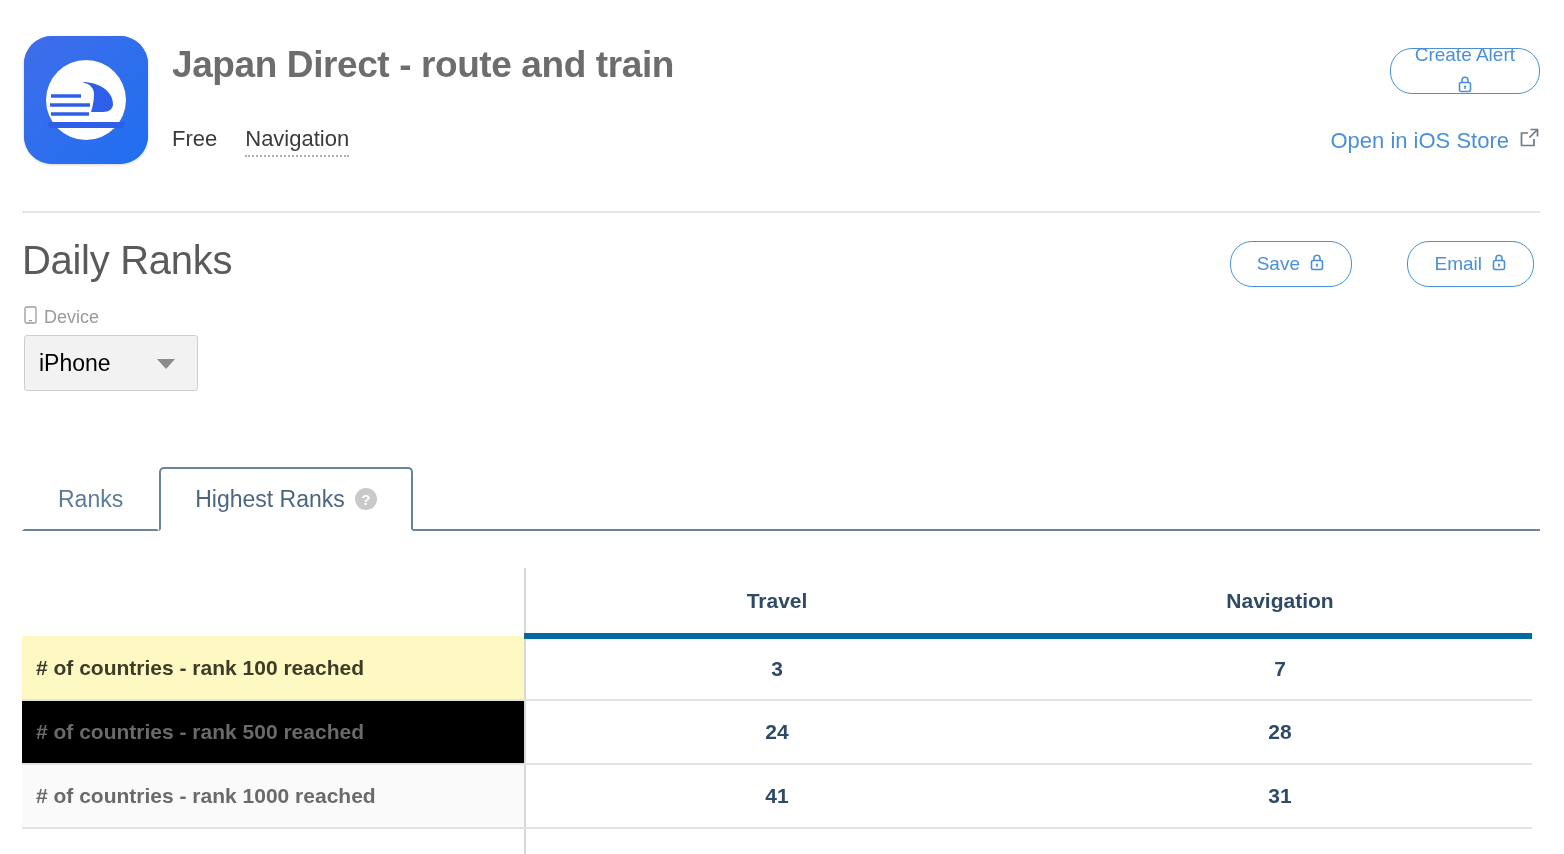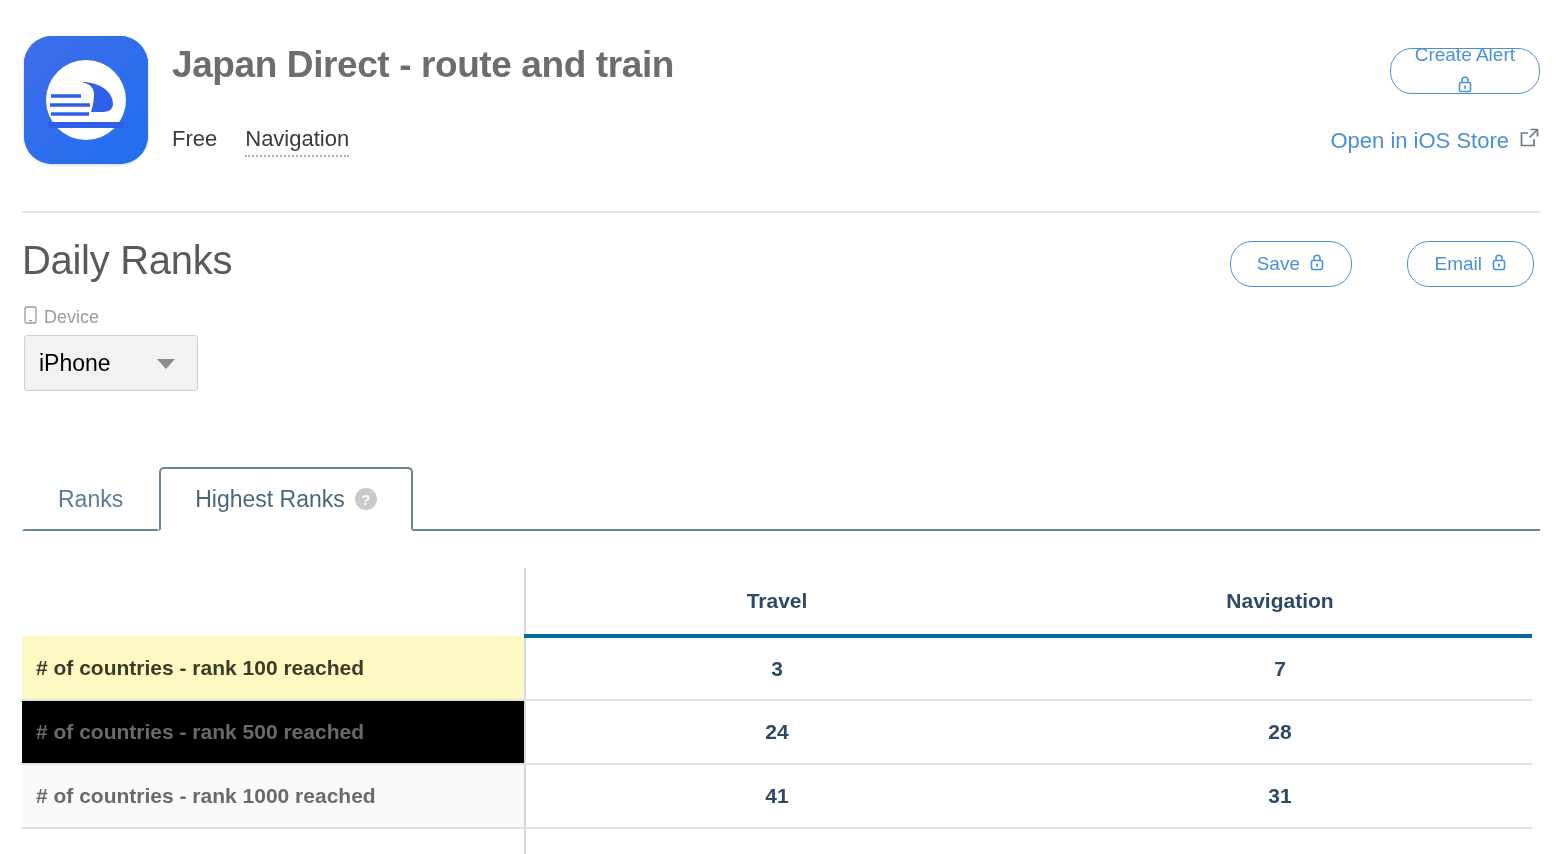--- a/index.html
+++ b/index.html
@@ -128,21 +128,21 @@
     width: 1510px; border-collapse: collapse;
     table-layout: fixed;
   }
   .rank-table col.c0 { width: 503px; }
   .rank-table col.c1 { width: 503px; }
   .rank-table col.c2 { width: 504px; }
   .rank-table th {
     height: 68px; vertical-align: middle;
     font-size: 21px; font-weight: bold; color: #2e4a66;
     text-align: center; padding: 0;
-    border-bottom: 4px solid #0369a1;
+    border-bottom: 6px solid #0369a1;
   }
   .rank-table th.blank { border-bottom: none; }
   .rank-table td {
     height: 64px; vertical-align: middle; padding: 0;
     border-bottom: 2px solid #e2e2e2;
     font-size: 21px; font-weight: bold;
   }
   .rank-table td.label {
     text-align: left; padding-left: 14px; color: #6a6a6a;
   }

